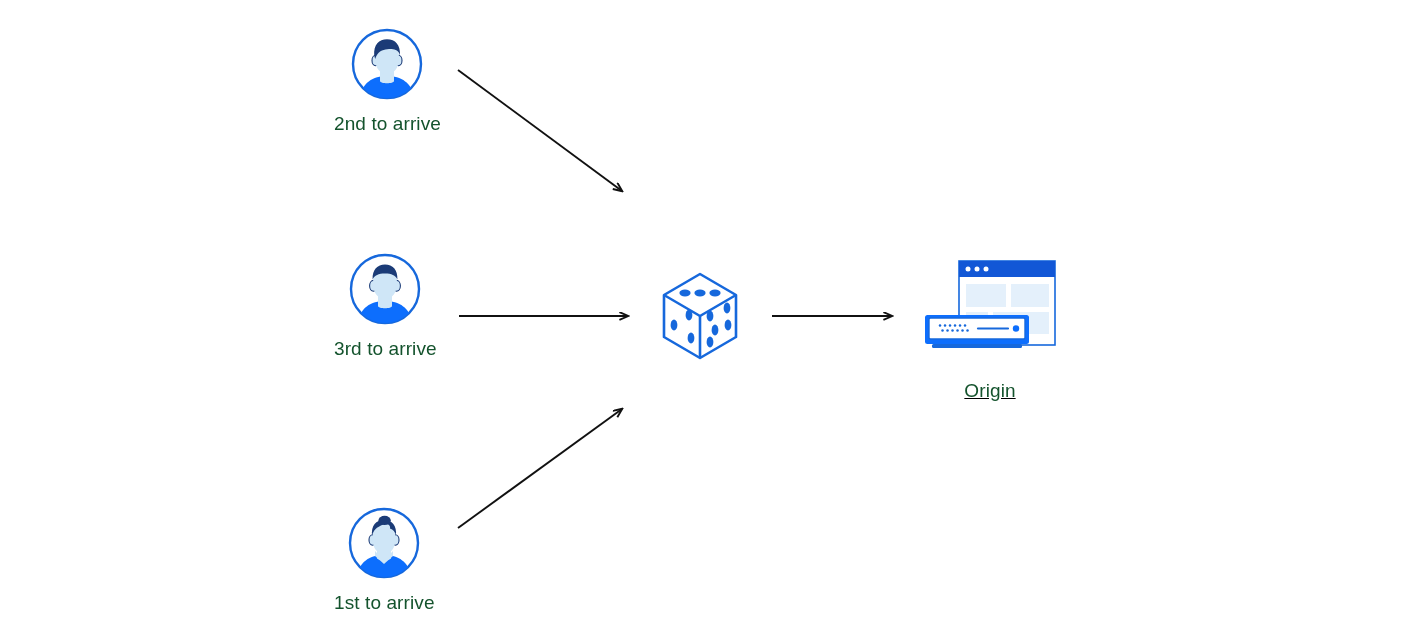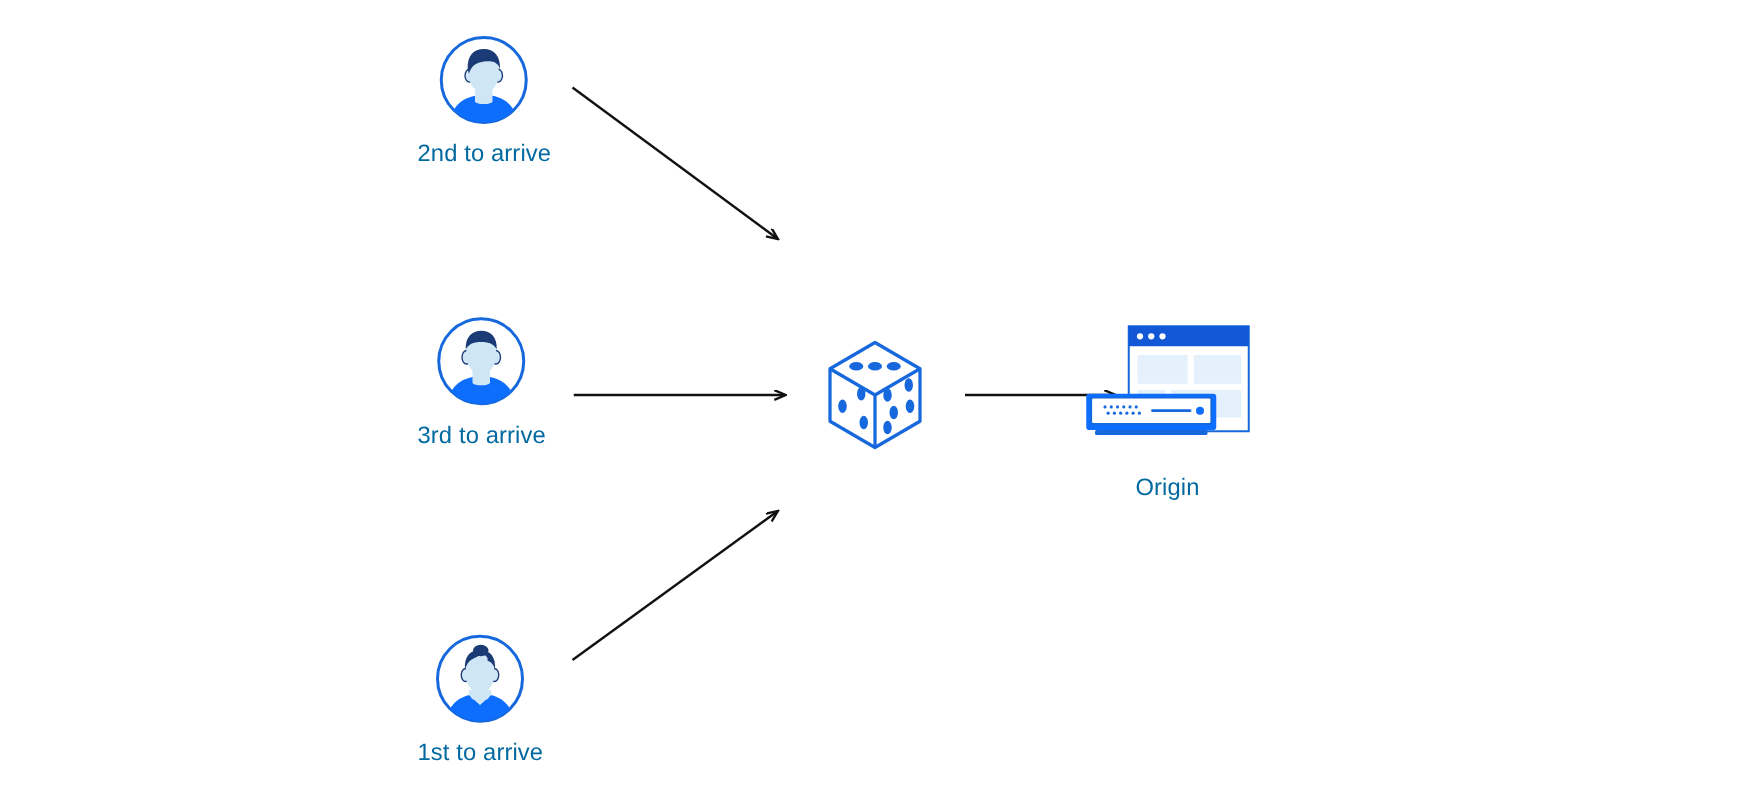--- a/index.html
+++ b/index.html
@@ -19,21 +19,21 @@
   }
   .node {
     position: absolute;
     display: flex;
     flex-direction: column;
     align-items: center;
   }
   .node-caption {
     margin-top: 12px;
     font-size: 19px;
-    color: #0369a1;
+    color: #14532d;
     font-family: "Liberation Sans", sans-serif;
     white-space: nowrap;
     letter-spacing: 0.1px;
   }
   .avatar-wrap { width: 74px; height: 74px; }
   .die-wrap { width: 86px; height: 96px; }
   .origin-wrap { width: 140px; height: 110px; }
   svg { display: block; overflow: visible; }
   #arrow-layer {
     position: absolute;
@@ -153,21 +153,21 @@
           <ellipse cx="53" cy="48" rx="3.4" ry="5.4"></ellipse>
           <ellipse cx="70" cy="40" rx="3.4" ry="5.4"></ellipse>
           <ellipse cx="58" cy="62" rx="3.4" ry="5.4"></ellipse>
           <ellipse cx="71" cy="57" rx="3.4" ry="5.4"></ellipse>
           <ellipse cx="53" cy="74" rx="3.4" ry="5.4"></ellipse>
         </g>
       </svg>
     </div>
   </div>
 
-  <div class="node" style="left:864px; top:256px;">
+  <div class="node" style="left:920px; top:256px;text-decoration:underline;">
     <div class="origin-wrap">
       <svg width="140" height="110" viewBox="0 0 140 110">
 
         <g>
           <rect x="39" y="5" width="96" height="84" fill="#ffffff" stroke="#1668dc" stroke-width="1.6"></rect>
           <rect x="39" y="5" width="96" height="16" fill="#1257d6"></rect>
           <circle cx="48" cy="13" r="2.5" fill="#ffffff"></circle>
           <circle cx="57" cy="13" r="2.5" fill="#ffffff"></circle>
           <circle cx="66" cy="13" r="2.5" fill="#ffffff"></circle>
           <rect x="46" y="28" width="40" height="23" fill="#e4f0fb"></rect>

